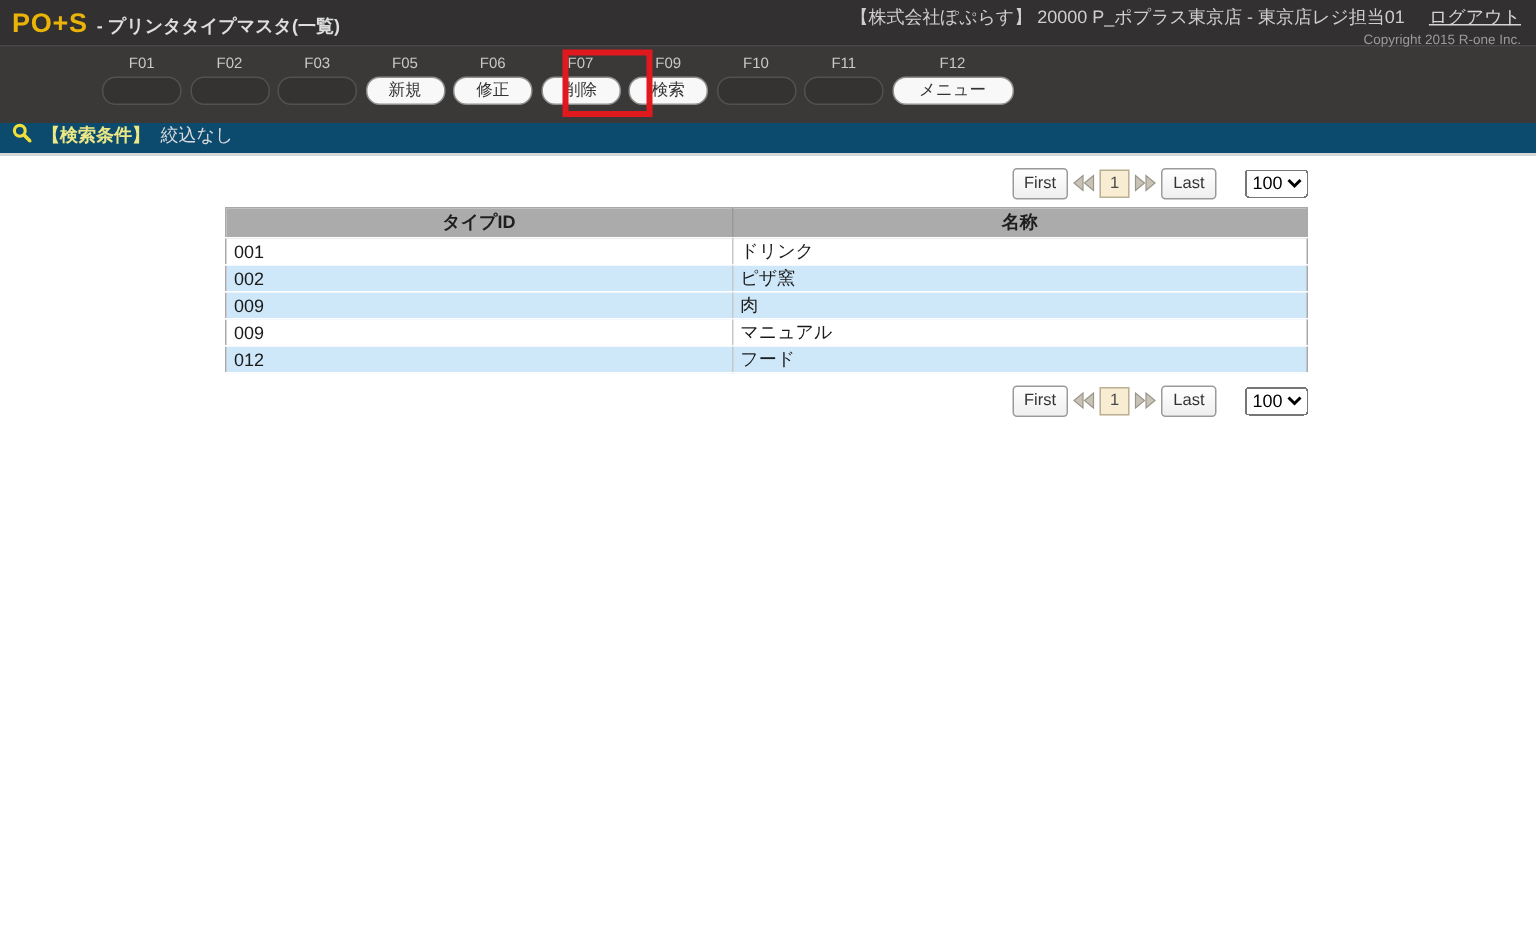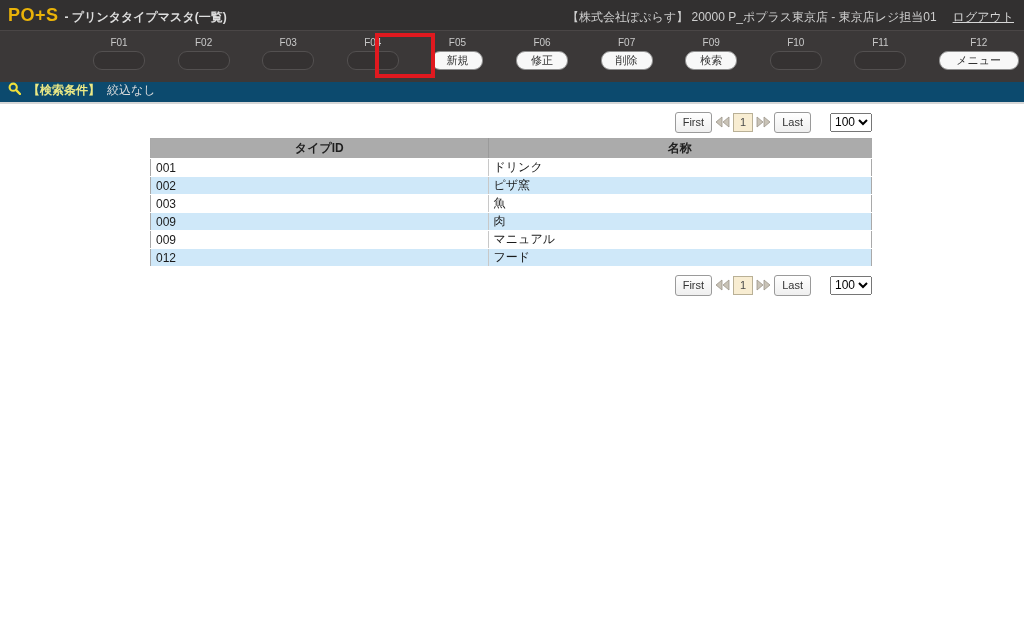--- a/index.html
+++ b/index.html
@@ -13,21 +13,21 @@
   .brand-wrap { display:flex; align-items:baseline; gap:6px; }
   .brand { color:#eab308; font-size:18px; font-weight:bold; letter-spacing:0.5px; }
   .page-title { color:#dedede; font-size:12px; font-weight:bold; }
   .top-right { text-align:right; line-height:1.15; padding-top:3px; }
   .store-line { font-size:12px; color:#cfcfcf; white-space:nowrap; }
   .logout { color:#d6d6d6; text-decoration:underline; margin-left:16px; cursor:pointer; }
   .copyright { font-size:9px; color:#9b9b9b; margin-top:1px; }
 
   
   .fk-bar { height:52px; background:#3b3838; border-top:1px solid #4a4646; display:flex;
-            padding-left:93px;gap:27px; }
+            padding-left:68px; }
   .fk-col { width:53px; margin-right:5.5px; text-align:center; padding-top:5px; }
   .fk-col.wide { width:81px; }
   .fk-label { font-size:10px; color:#c9c9c9; height:13px; line-height:13px; }
   .fk-btn { margin-top:2px; width:100%; height:19px; border-radius:9px; font-size:11px;
             font-family:inherit; line-height:15px; }
   .fk-btn.off { background:#353232; border:1px solid #535050; }
   .fk-btn.on  { background:#f8f8f8; border:1px solid #8f8f8f; color:#333; cursor:pointer; }
 
   
   .highlight-box { position:absolute; left:375px; top:33px; width:60px; height:45px;
@@ -71,28 +71,28 @@
 
 <div class="top-bar">
   <div class="brand-wrap">
     <span class="brand">PO+S</span>
     <span class="page-title">- プリンタタイプマスタ(一覧)</span>
   </div>
   <div class="top-right">
     <div>
       <span class="store-line">【株式会社ぽぷらす】 20000 P_ポプラス東京店 - 東京店レジ担当01</span><span class="store-line logout">ログアウト</span>
     </div>
+    <div class="copyright">Copyright 2015 R-one Inc.</div>
   </div>
 </div>
 
 <div class="fk-bar" id="fk-bar">
     <div class="fk-col"><div class="fk-label">F01</div><button class="fk-btn off"></button></div>
     <div class="fk-col"><div class="fk-label">F02</div><button class="fk-btn off"></button></div>
     <div class="fk-col"><div class="fk-label">F03</div><button class="fk-btn off"></button></div>
-    <div class="fk-col"><div class="fk-label">F04</div><button class="fk-btn off"></button></div>
     <div class="fk-col"><div class="fk-label">F05</div><button class="fk-btn on">新規</button></div>
     <div class="fk-col"><div class="fk-label">F06</div><button class="fk-btn on">修正</button></div>
     <div class="fk-col"><div class="fk-label">F07</div><button class="fk-btn on">削除</button></div>
     <div class="fk-col"><div class="fk-label">F09</div><button class="fk-btn on">検索</button></div>
     <div class="fk-col"><div class="fk-label">F10</div><button class="fk-btn off"></button></div>
     <div class="fk-col"><div class="fk-label">F11</div><button class="fk-btn off"></button></div>
     <div class="fk-col wide"><div class="fk-label">F12</div><button class="fk-btn on">メニュー</button></div>
   </div>
 <div class="highlight-box"></div>
 
@@ -137,24 +137,20 @@
     </thead>
     <tbody id="table-body">
         <tr>
           <td>001</td>
           <td>ドリンク</td>
         </tr>
         <tr class="alt">
           <td>002</td>
           <td>ピザ窯</td>
         </tr>
-        <tr>
-          <td>003</td>
-          <td>魚</td>
-        </tr>
         <tr class="alt">
           <td>009</td>
           <td>肉</td>
         </tr>
         <tr>
           <td>009</td>
           <td>マニュアル</td>
         </tr>
         <tr class="alt">
           <td>012</td>

